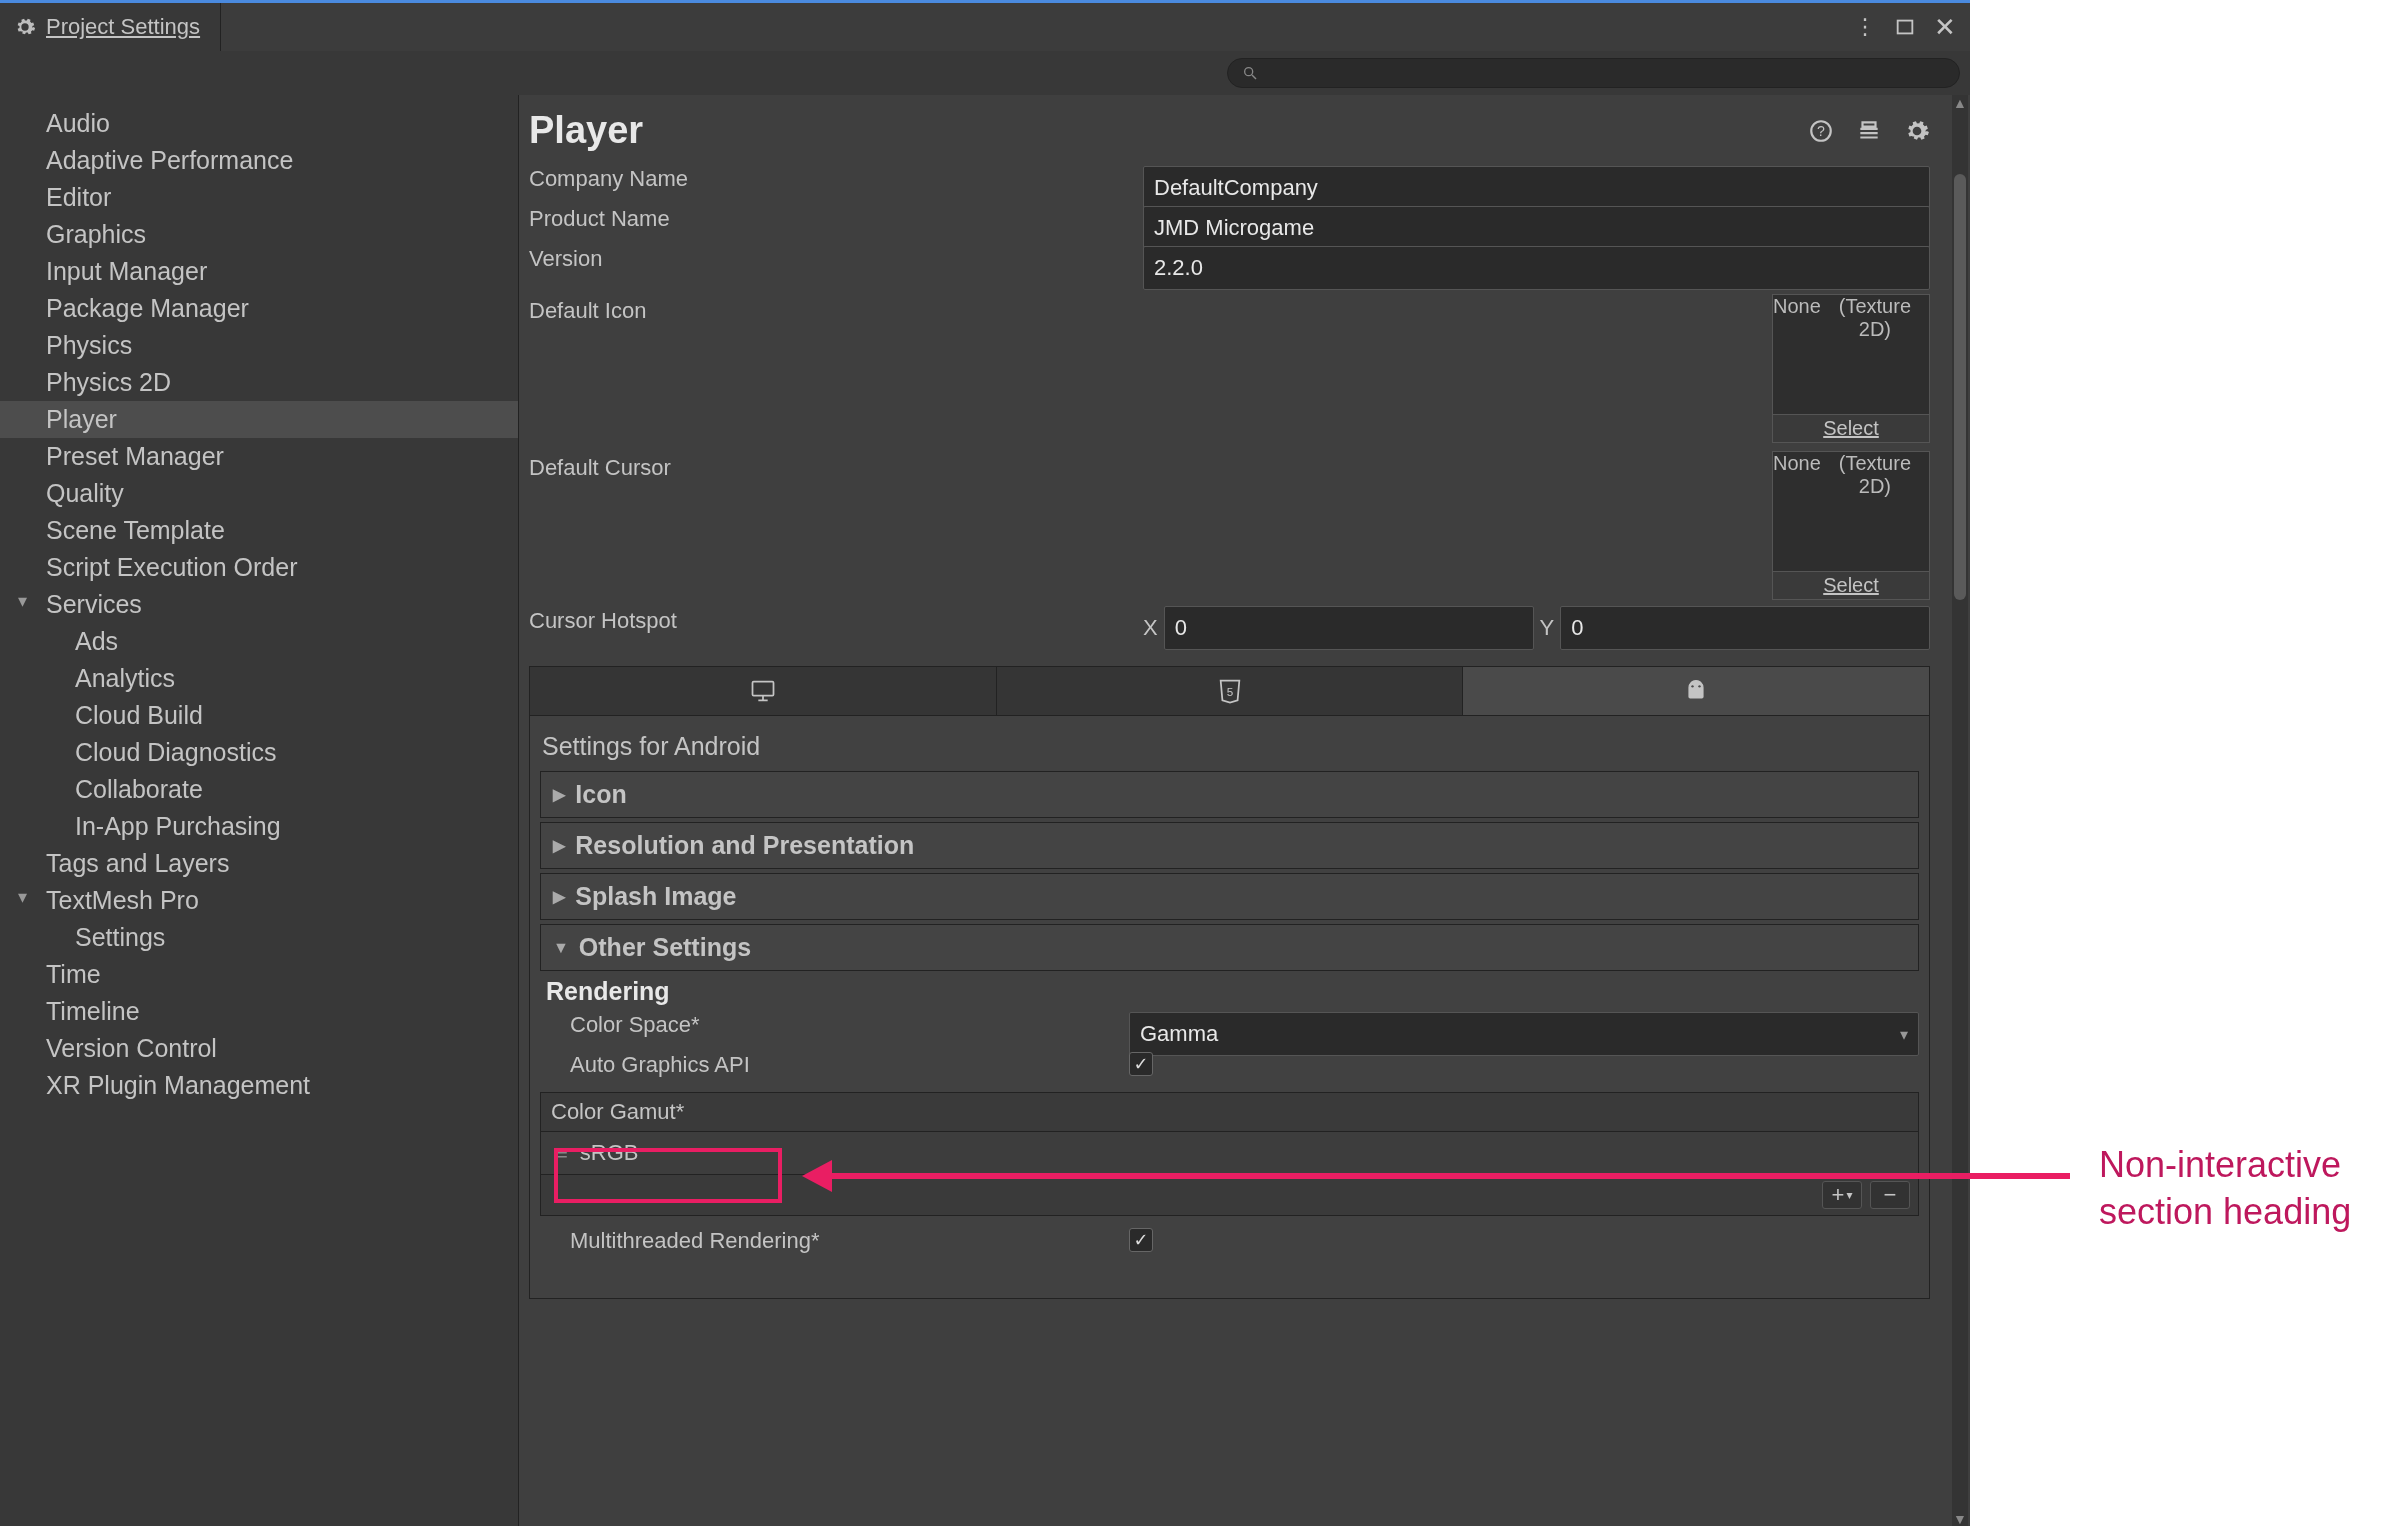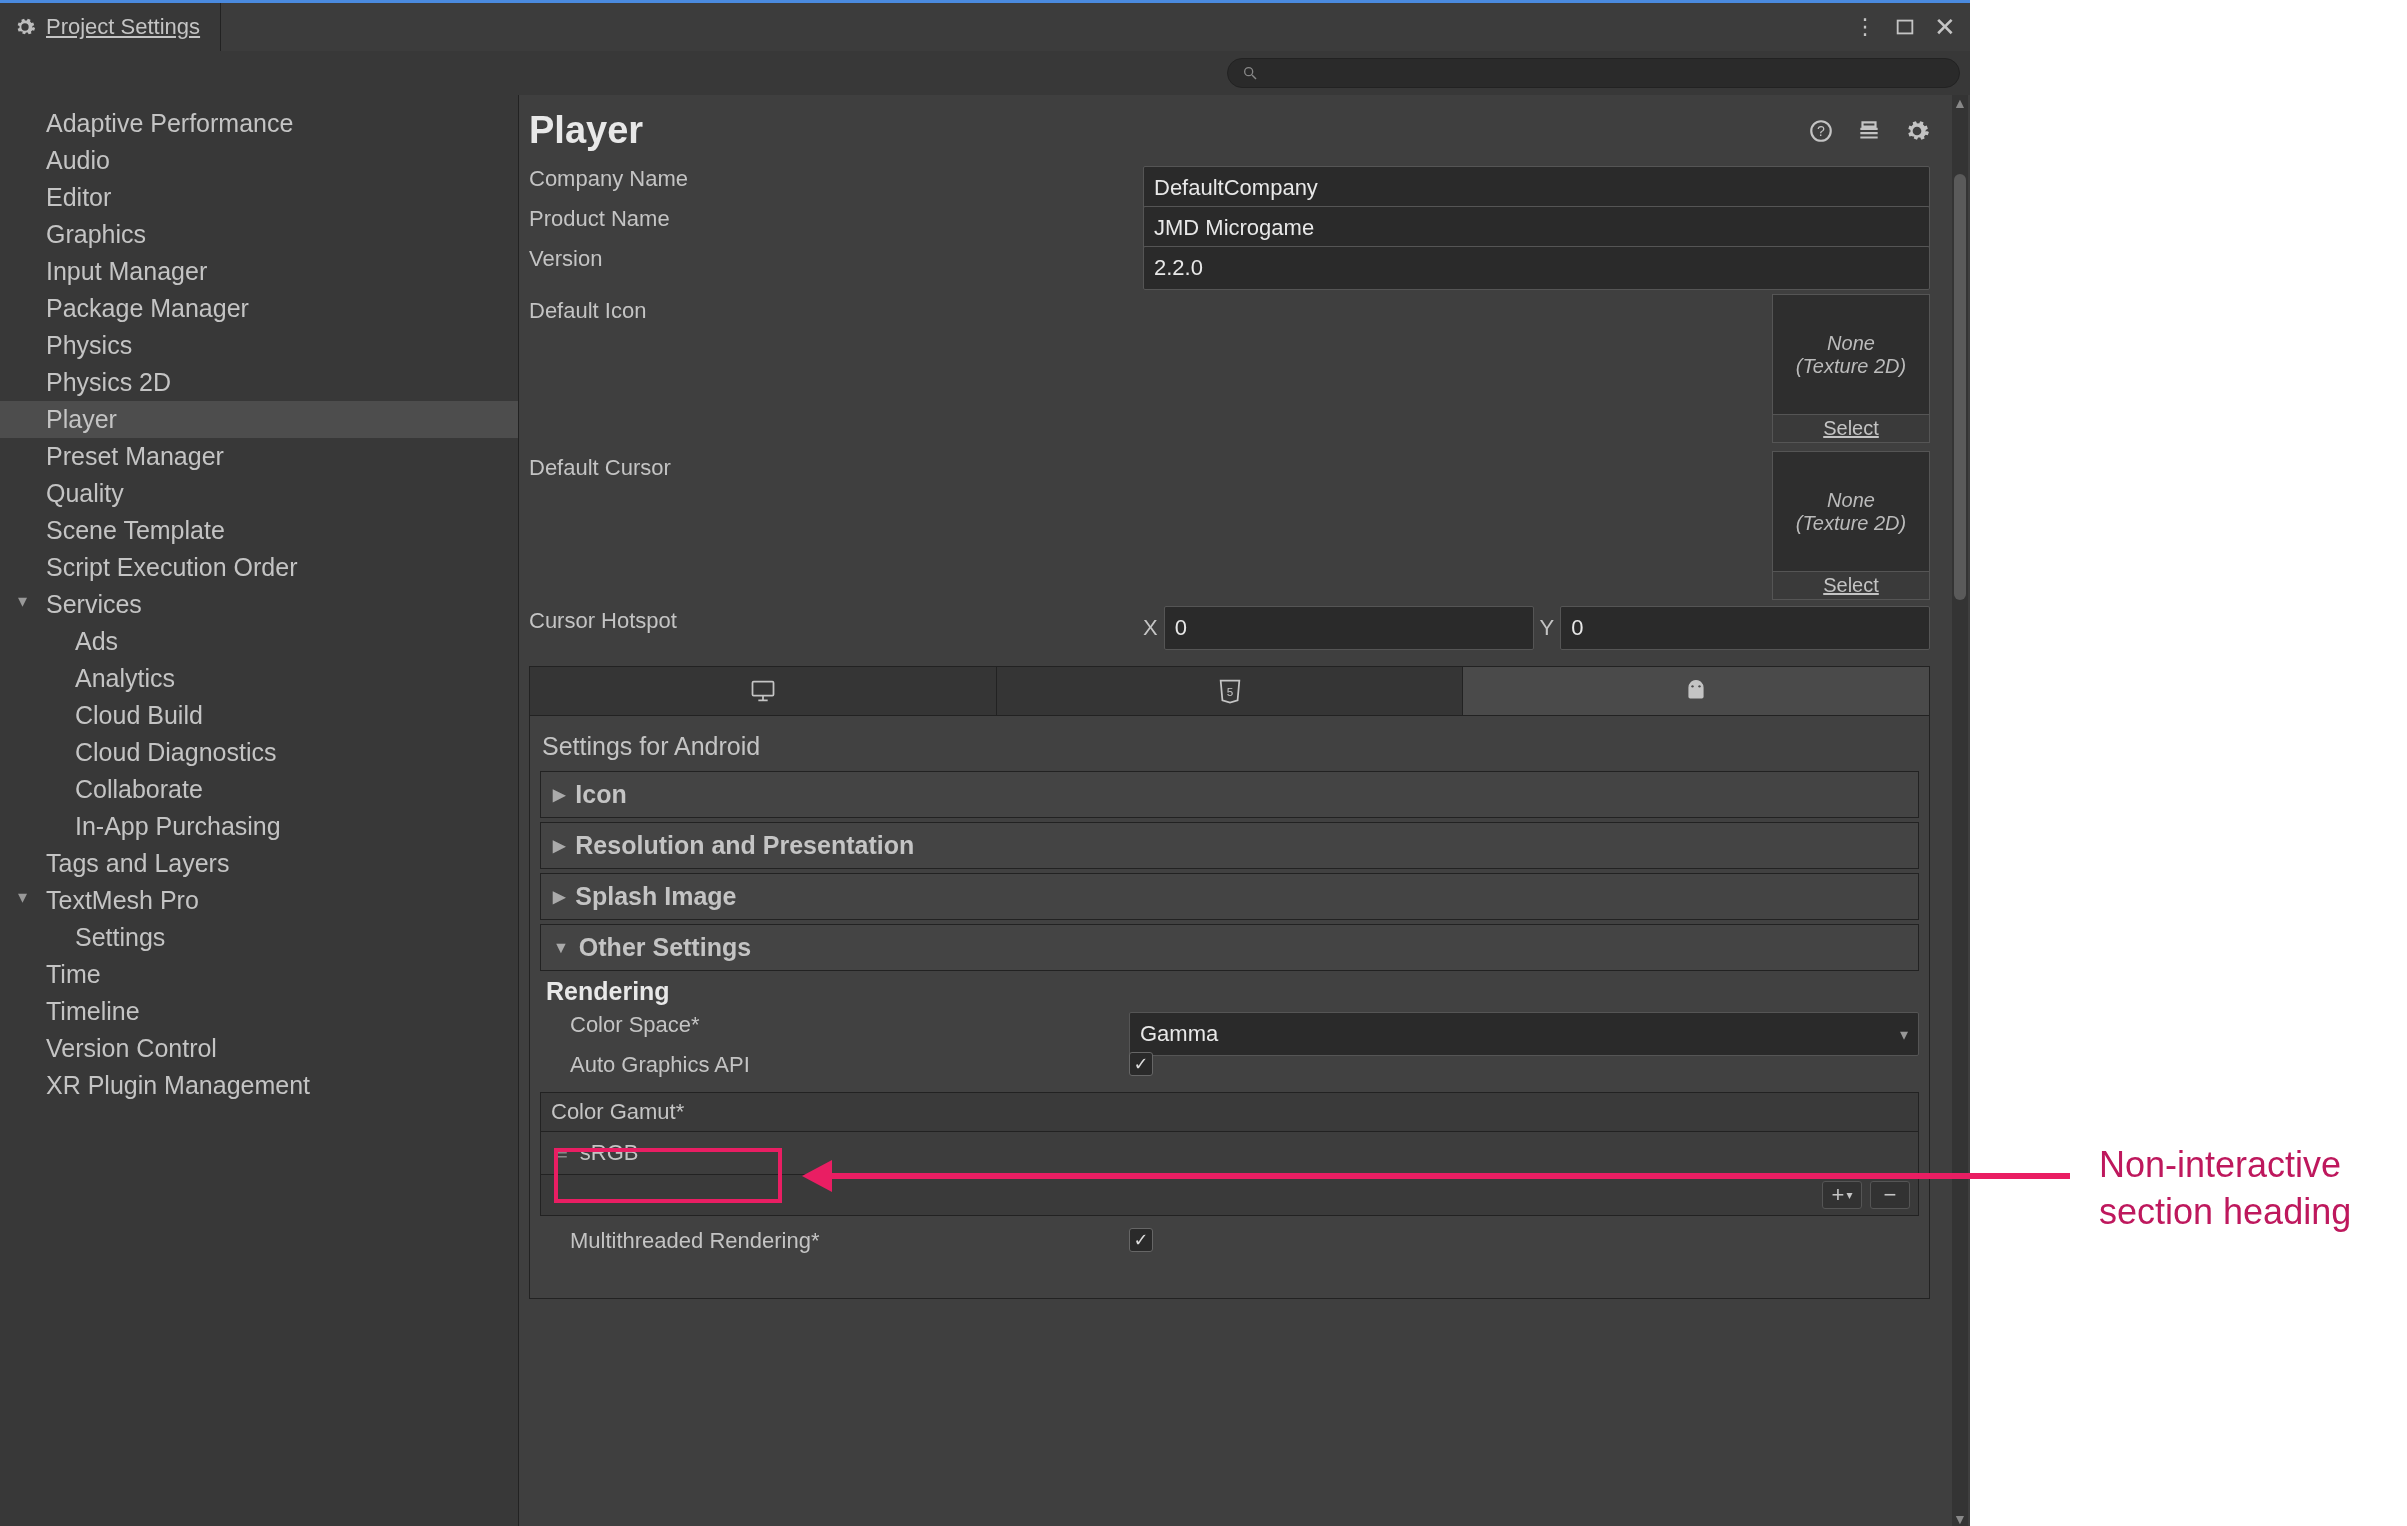--- a/index.html
+++ b/index.html
@@ -144,21 +144,21 @@
 
   .thumbrow { display:flex; margin:8px 0 8px 0; }
   .thumbrow .label { width: 614px; padding-top:4px;}
   .thumbrow .spacer { flex:1; }
   .thumbbox {
     width:158px; height:149px;
     background:#2e2e2e; border:1px solid #555;
     display:flex; flex-direction:column;
     font-size:20px; text-align:center;
   }
-  .thumbbox .none { flex:1; display:flex;flex-direction:column;justify-content:center; color:#bbb;font-style:italic;}
+  .thumbbox .none { flex:1; display:flex;flex-direction:row;justify-content:center; color:#bbb;}
   .thumbbox .select { background:#3a3a3a; border-top:1px solid #555; padding:2px 0;text-decoration:underline; }
 
   .hotspot .xy { display:flex; flex:1; gap:6px; align-items:center; }
   .hotspot .xy .field { flex:1; }
 
   .platform-tabs { display:flex; margin:18px 0 0 0; border:1px solid var(--border); background:#353535; }
   .ptab { flex:1; height:48px; display:flex;align-items:center;justify-content:center; border-right:1px solid var(--border);}
   .ptab:last-child{border-right:none;}
   .ptab.active { background:#4a4a4a; }
   .ptab svg { width:28px;height:28px; fill:#c4c4c4; }
@@ -244,22 +244,22 @@
       <svg viewBox="0 0 24 24">
           <circle cx="10" cy="10" r="6" fill="none" stroke="#888" stroke-width="2"></circle>
           <line x1="15" y1="15" x2="21" y2="21" stroke="#888" stroke-width="2"></line>
         </svg>
     </div>
   </div>
 
   <div class="body">
 
     <div class="sidebar" id="sidebar">
+        <div class="side-item">Audio</div>
         <div class="side-item">Adaptive Performance</div>
-        <div class="side-item">Audio</div>
         <div class="side-item">Editor</div>
         <div class="side-item">Graphics</div>
         <div class="side-item">Input Manager</div>
         <div class="side-item">Package Manager</div>
         <div class="side-item">Physics</div>
         <div class="side-item">Physics 2D</div>
         <div class="side-item selected">Player</div>
         <div class="side-item">Preset Manager</div>
         <div class="side-item">Quality</div>
         <div class="side-item">Scene Template</div>

